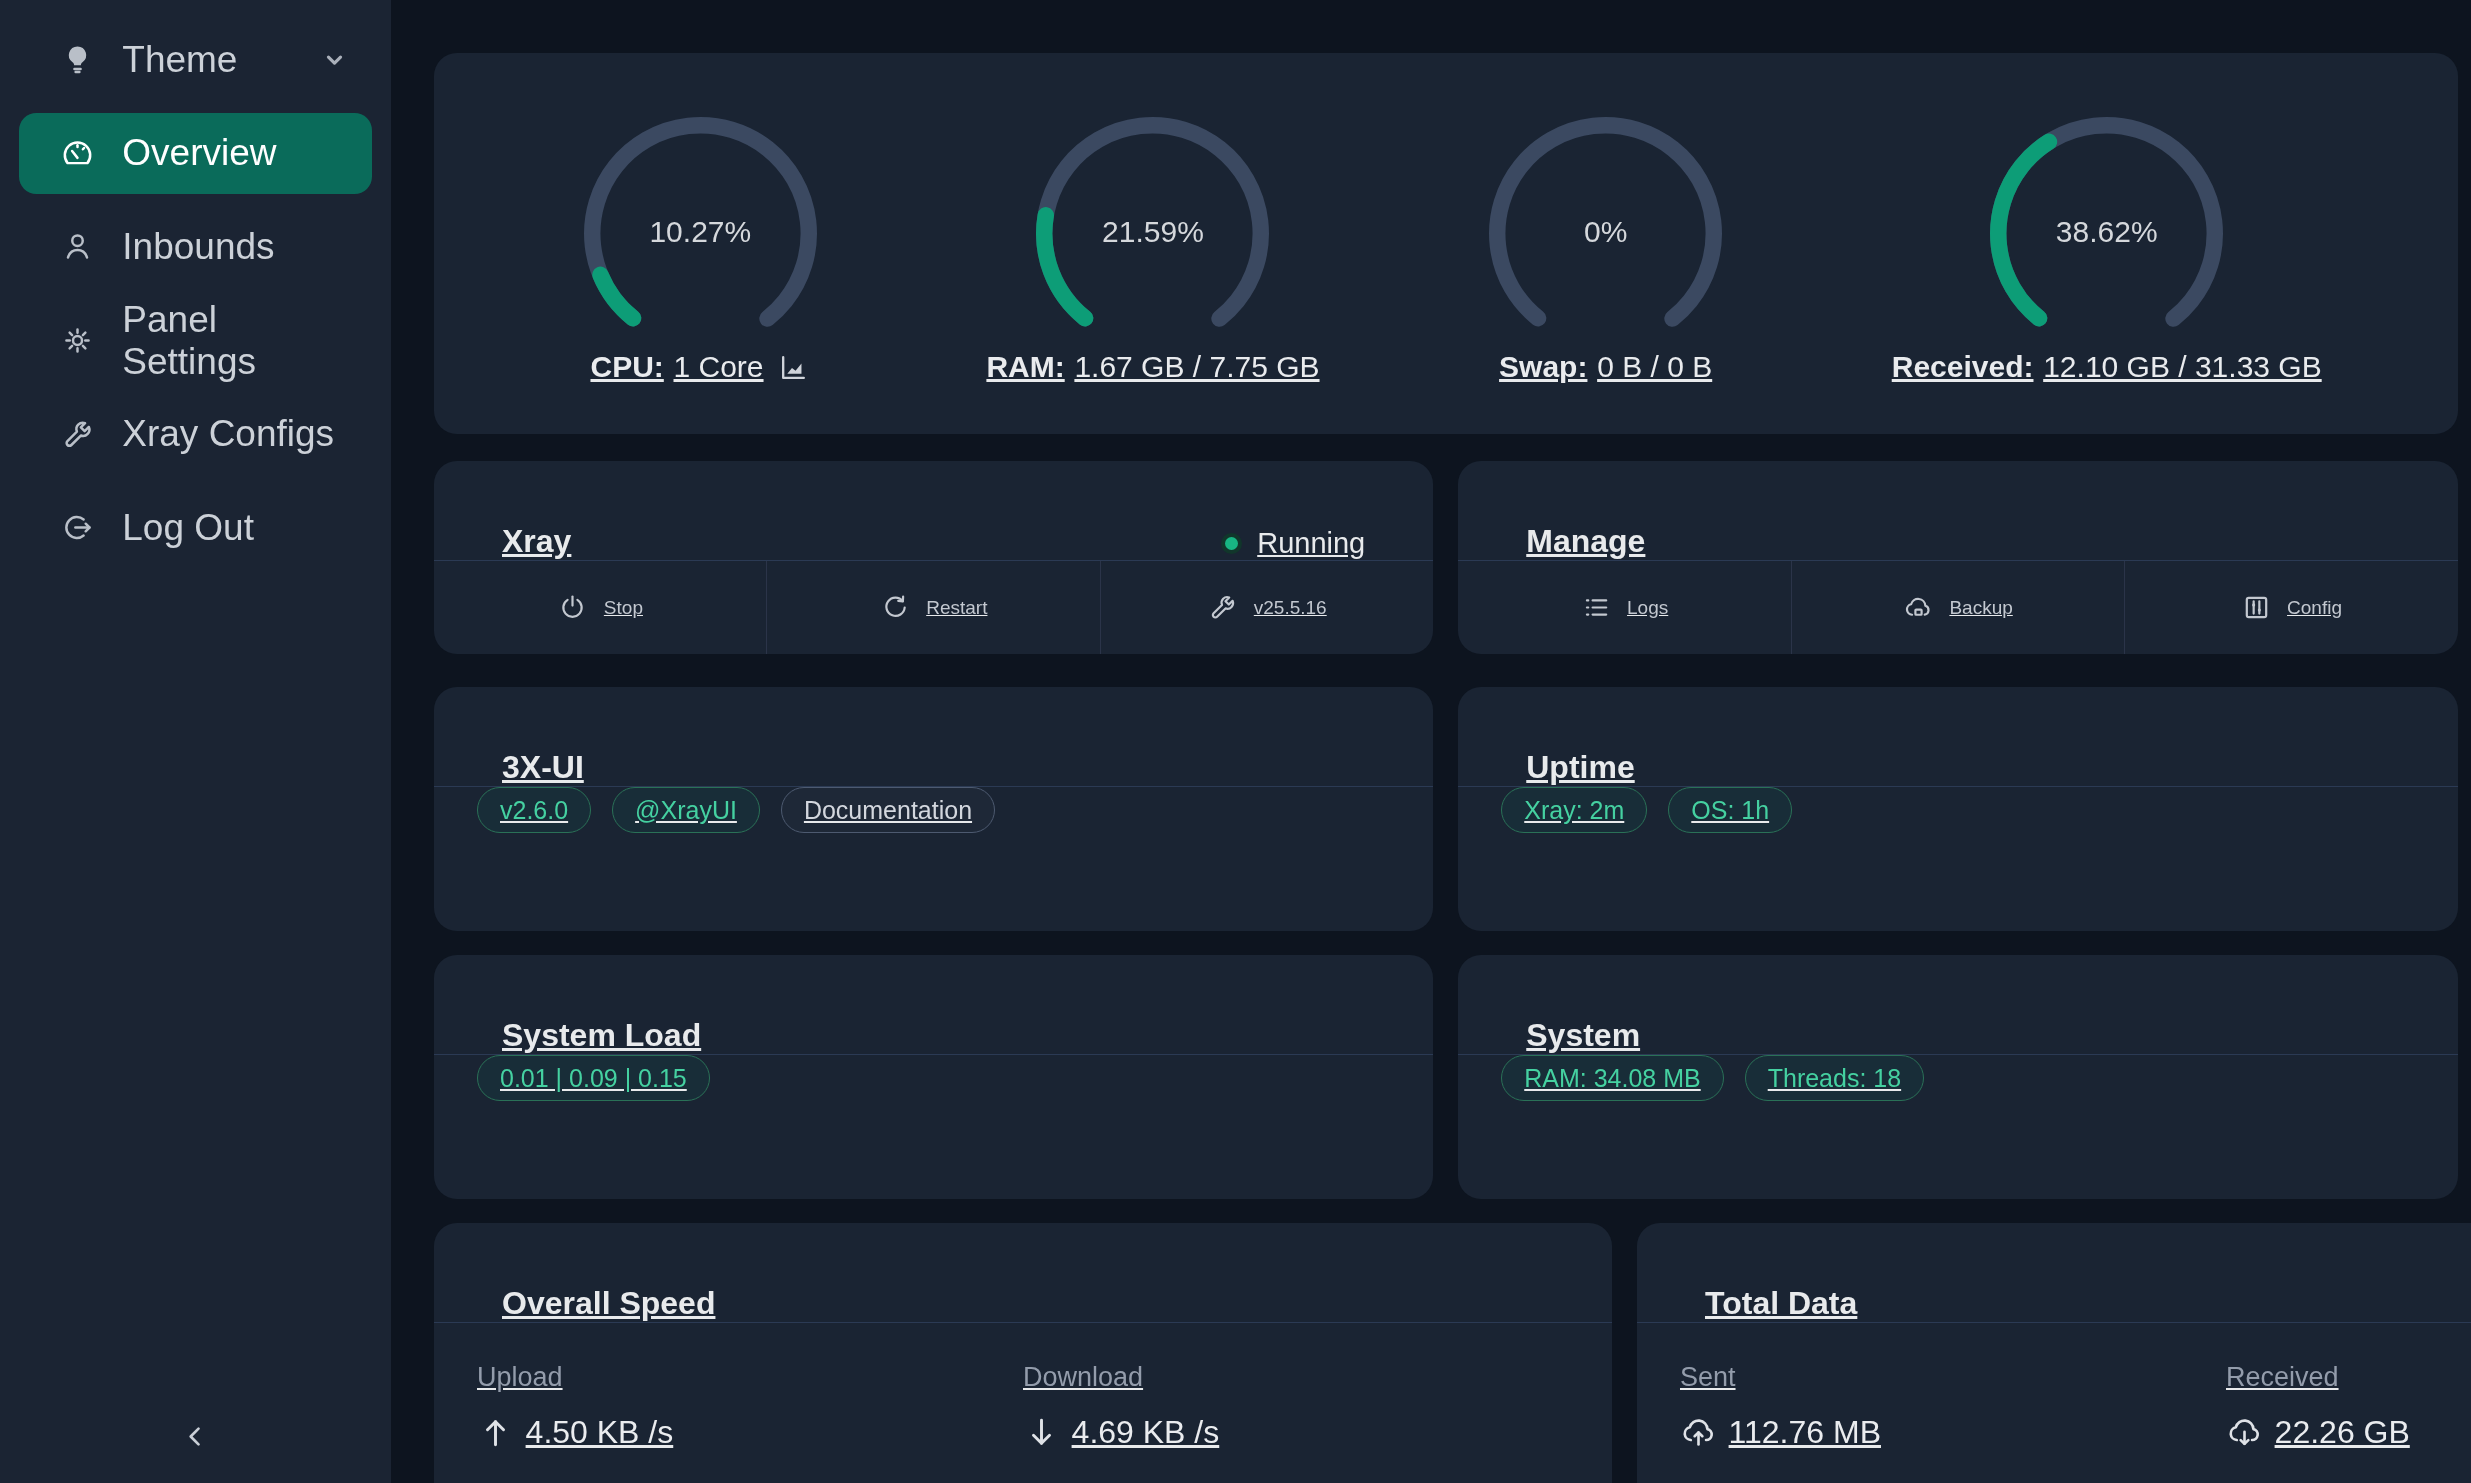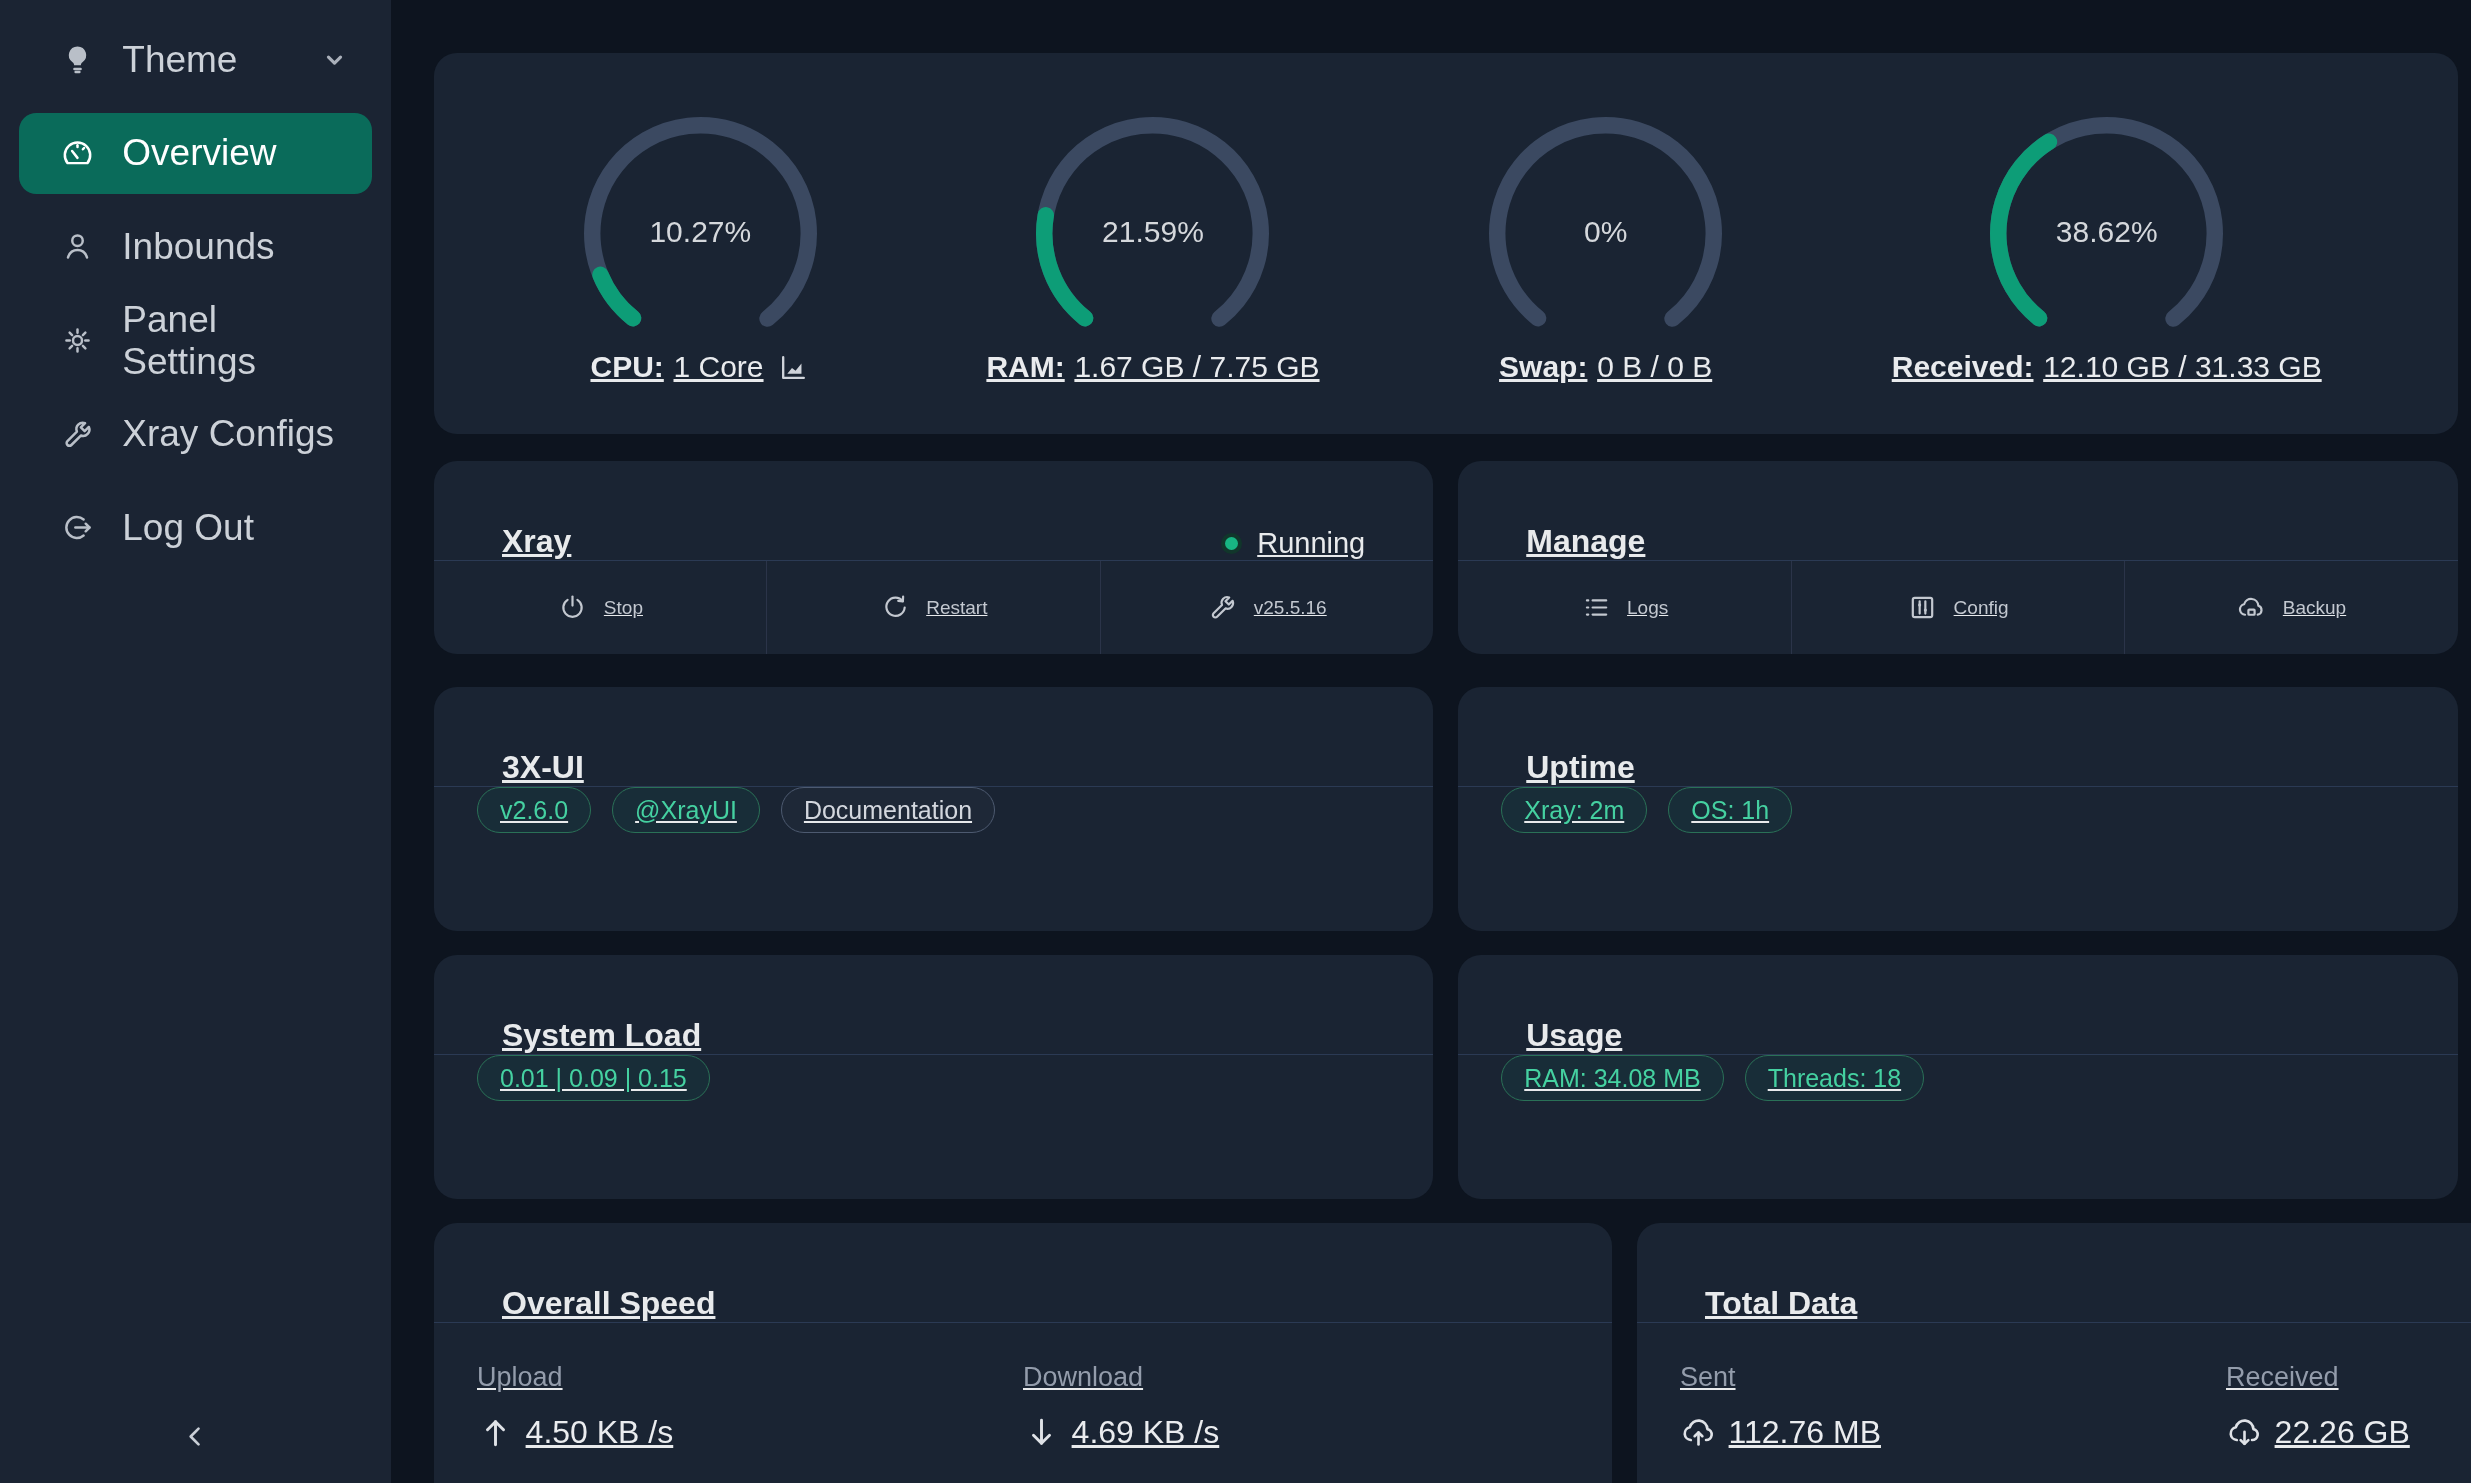--- a/index.html
+++ b/index.html
@@ -295,38 +295,38 @@
                 <line x1="4.6" y1="6.5" x2="5.6" y2="6.5"></line>
                 <line x1="4.6" y1="12" x2="5.6" y2="12"></line>
                 <line x1="4.6" y1="17.5" x2="5.6" y2="17.5"></line>
               </svg>
           </span>
           <span>Logs</span>
         </button>
         <button class="card-btn" data-interactable="true">
           <span class="btn-ico" data-interactable="false">
             <svg class="icon" viewBox="0 0 24 24">
+                <path d="M7 17.6a4.1 4.1 0 0 1-.7-8.1 5.6 5.6 0 0 1 11 1.2 3.5 3.5 0 0 1-.5 6.8"></path>
+                <rect x="9.6" y="13.6" width="4.8" height="4" rx="0.6"></rect>
+              </svg>
+          </span>
+          <span>Backup</span>
+        </button>
+        <button class="card-btn" data-interactable="true">
+          <span class="btn-ico" data-interactable="false">
+            <svg class="icon" viewBox="0 0 24 24">
                 <rect x="4.5" y="4.5" width="15" height="15" rx="1.5"></rect>
                 <line x1="9.8" y1="7.3" x2="9.8" y2="16.7"></line>
                 <circle cx="9.8" cy="10" r="1.2" fill="currentColor" stroke="none"></circle>
                 <line x1="14.2" y1="7.3" x2="14.2" y2="16.7"></line>
                 <circle cx="14.2" cy="14" r="1.2" fill="currentColor" stroke="none"></circle>
               </svg>
           </span>
           <span>Config</span>
         </button>
-        <button class="card-btn" data-interactable="true">
-          <span class="btn-ico" data-interactable="false">
-            <svg class="icon" viewBox="0 0 24 24">
-                <path d="M7 17.6a4.1 4.1 0 0 1-.7-8.1 5.6 5.6 0 0 1 11 1.2 3.5 3.5 0 0 1-.5 6.8"></path>
-                <rect x="9.6" y="13.6" width="4.8" height="4" rx="0.6"></rect>
-              </svg>
-          </span>
-          <span>Backup</span>
-        </button>
       </div>
     </section>
   </div>
 
   <div class="row2 mt34">
     <section class="card tag-card" data-interactable="false">
       <div class="card-header">
           <span data-interactable="false">3X-UI</span>
         </div>
       <div class="tag-body">
@@ -352,21 +352,21 @@
       <div class="card-header">
           <span data-interactable="false">System Load</span>
         </div>
       <div class="tag-body">
         <span class="tag green" data-interactable="false">0.01 | 0.09 | 0.15</span>
       </div>
     </section>
 
     <section class="card tag-card" data-interactable="false">
       <div class="card-header">
-          <span data-interactable="false">Usage</span>
+          <span data-interactable="false">System</span>
         </div>
       <div class="tag-body">
         <span class="tag green" data-interactable="false">RAM: 34.08 MB</span>
         <span class="tag green" data-interactable="false">Threads: 18</span>
       </div>
     </section>
   </div>
 
   <div class="row2 mt25">
     <section class="card stat-card" data-interactable="false">

